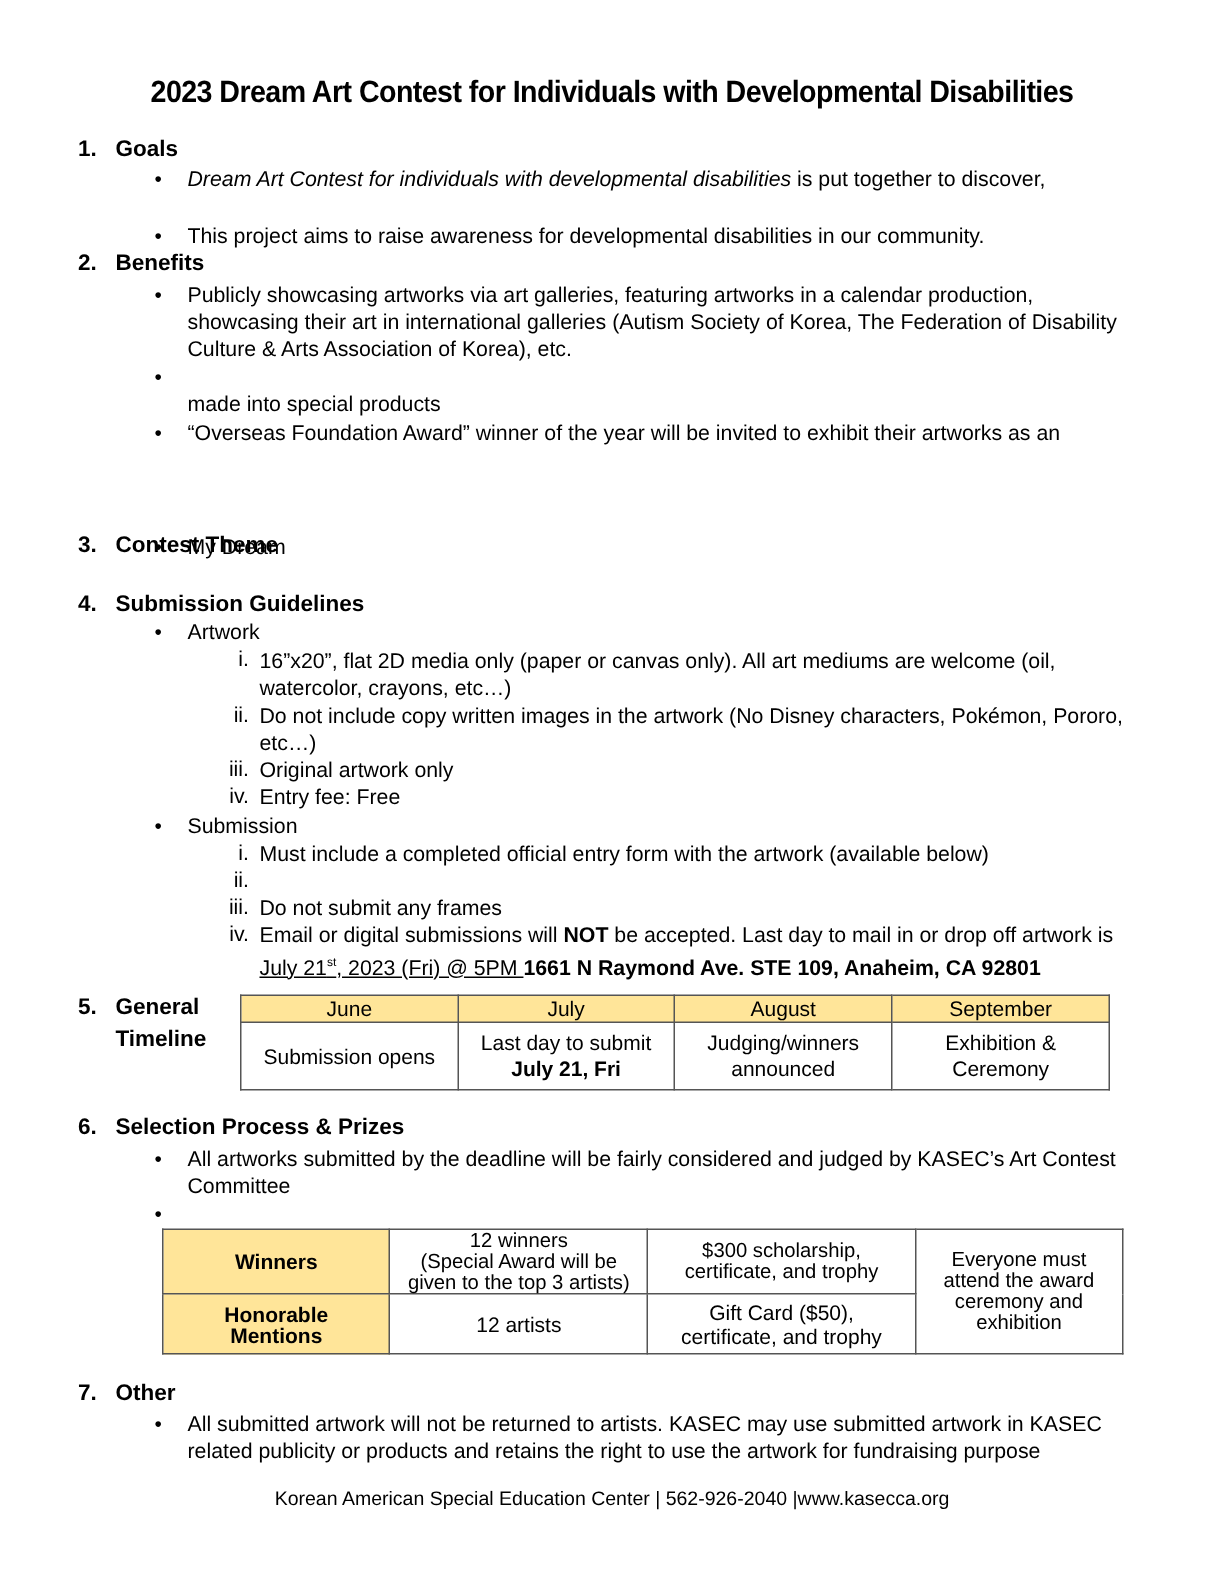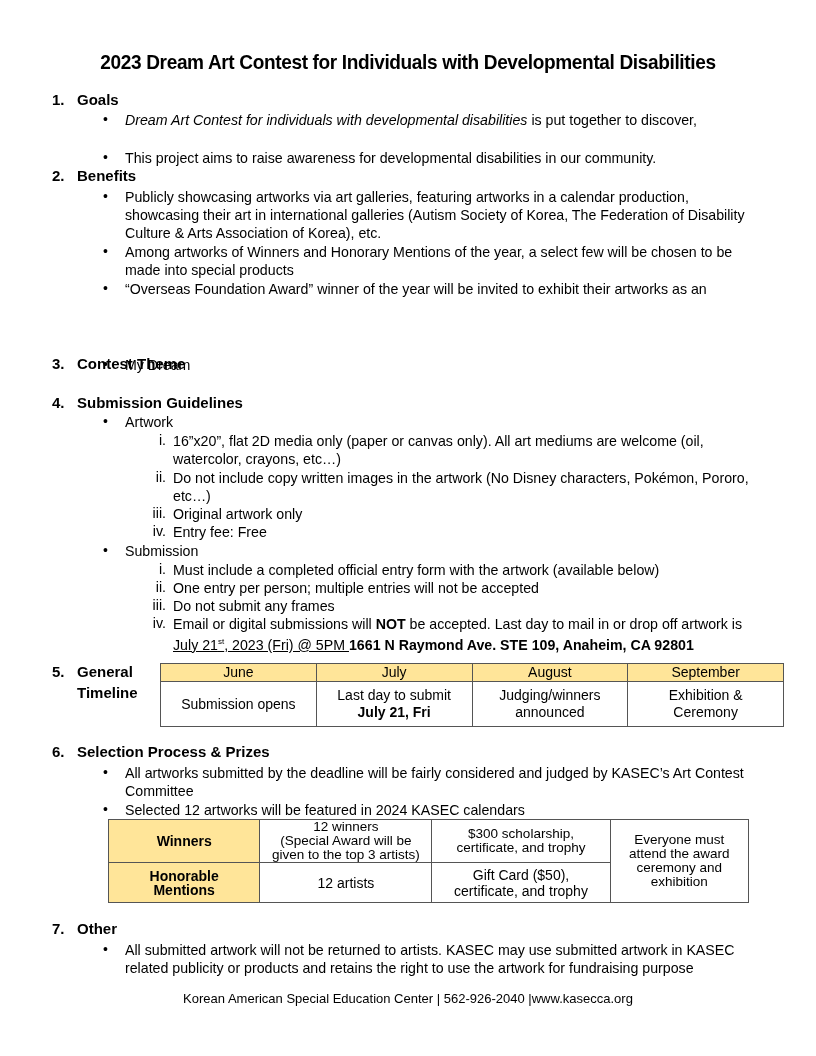--- a/index.html
+++ b/index.html
@@ -42,21 +42,20 @@
   <div class="line" style="left:125px; top:149px;">This project aims to raise awareness for developmental disabilities in our community.</div>
 
   <div class="sec" style="top:167px;">
     <span class="num">2.</span><span>Benefits</span>
   </div>
   <div class="bullet" style="top:188px;">•</div>
   <div class="line" style="left:125px; top:188px;">Publicly showcasing artworks via art galleries, featuring artworks in a calendar production,</div>
   <div class="line" style="left:125px; top:206px;">showcasing their art in international galleries (Autism Society of Korea, The Federation of Disability</div>
   <div class="line" style="left:125px; top:224px;">Culture &amp; Arts Association of Korea), etc.</div>
   <div class="bullet" style="top:243px;">•</div>
-  <div class="line" style="left:125px; top:243px;">Among artworks of Winners and Honorary Mentions of the year, a select few will be chosen to be</div>
   <div class="line" style="left:125px; top:261px;">made into special products</div>
   <div class="bullet" style="top:280px;">•</div>
   <div class="line" style="left:125px; top:280px;">“Overseas Foundation Award” winner of the year will be invited to exhibit their artworks as an</div>
 
   <div class="sec" style="top:323px;margin-top:32px;">
     <span class="num">3.</span><span>Contest Theme</span>
   </div>
   <div class="bullet" style="top:356px;">•</div>
   <div class="line" style="left:125px; top:356px;">My Dream</div>
 
@@ -76,33 +75,32 @@
   <div class="line" style="left:173px; top:505px;">Original artwork only</div>
   <div class="roman" style="left:136px; top:523px;">iv.</div>
   <div class="line" style="left:173px; top:523px;">Entry fee: Free</div>
 
   <div class="bullet" style="top:542px;">•</div>
   <div class="line" style="left:125px; top:542px;">Submission</div>
 
   <div class="roman" style="left:136px; top:561px;">i.</div>
   <div class="line" style="left:173px; top:561px;">Must include a completed official entry form with the artwork (available below)</div>
   <div class="roman" style="left:136px; top:579px;">ii.</div>
-  <div class="line" style="left:173px; top:579px;">One entry per person; multiple entries will not be accepted</div>
   <div class="roman" style="left:136px; top:597px;">iii.</div>
   <div class="line" style="left:173px; top:597px;">Do not submit any frames</div>
   <div class="roman" style="left:136px; top:615px;">iv.</div>
   <div class="line" style="left:173px; top:615px;"><span>Email or digital submissions will </span><span class="b">NOT</span><span> be accepted. Last day to mail in or drop off artwork is</span></div>
   <div class="line" style="left:173px; top:633px;"><span class="u"><span>July 21</span><sup style="font-size:8px;">st</sup><span>, 2023 (Fri) @ 5PM </span></span><span class="b">1661 N Raymond Ave. STE 109, Anaheim, CA 92801</span></div>
 
   <div class="sec" style="top:663px;">
     <span class="num">5.</span><span>General</span>
   </div>
   <div class="sec" style="top:684px; left:77px;">Timeline</div>
 
-  <table class="tl" style="left:160px; top:663px; width:624px;">
+  <table class="tl" style="left:160px; top:663px; width:580px;">
     <tbody>
         <tr class="hd">
       <td style="width:145px;">June</td>
       <td style="width:145px;">July</td>
       <td style="width:145px;">August</td>
       <td style="width:145px;">September</td>
     </tr>
     <tr style="height:45px;">
       <td><span>Submission opens</span></td>
       <td><span>Last day to submit</span><br><span class="b">July 21, Fri</span></td>
@@ -112,21 +110,20 @@
   </tbody>
     </table>
 
   <div class="sec" style="top:743px;">
     <span class="num">6.</span><span>Selection Process &amp; Prizes</span>
   </div>
   <div class="bullet" style="top:764px;">•</div>
   <div class="line" style="left:125px; top:764px;">All artworks submitted by the deadline will be fairly considered and judged by KASEC’s Art Contest</div>
   <div class="line" style="left:125px; top:782px;">Committee</div>
   <div class="bullet" style="top:801px;">•</div>
-  <div class="line" style="left:125px; top:801px;">Selected 12 artworks will be featured in 2024 KASEC calendars</div>
 
   <table class="pz" style="left:108px; top:819px; width:641px;">
     <tbody>
         <tr style="height:41px;">
       <td class="lbl" style="width:151px;">Winners</td>
       <td style="width:172px;margin-top:32px;"><span>12 winners</span><br><span>(Special Award will be</span><br><span>given to the top 3 artists)</span></td>
       <td style="width:178px;"><span>$300 scholarship,</span><br><span>certificate, and trophy</span></td>
       <td rowspan="2" style="width:138px;"><span>Everyone must</span><br><span>attend the award</span><br><span>ceremony and</span><br><span>exhibition</span></td>
     </tr>
     <tr style="height:40px;">

